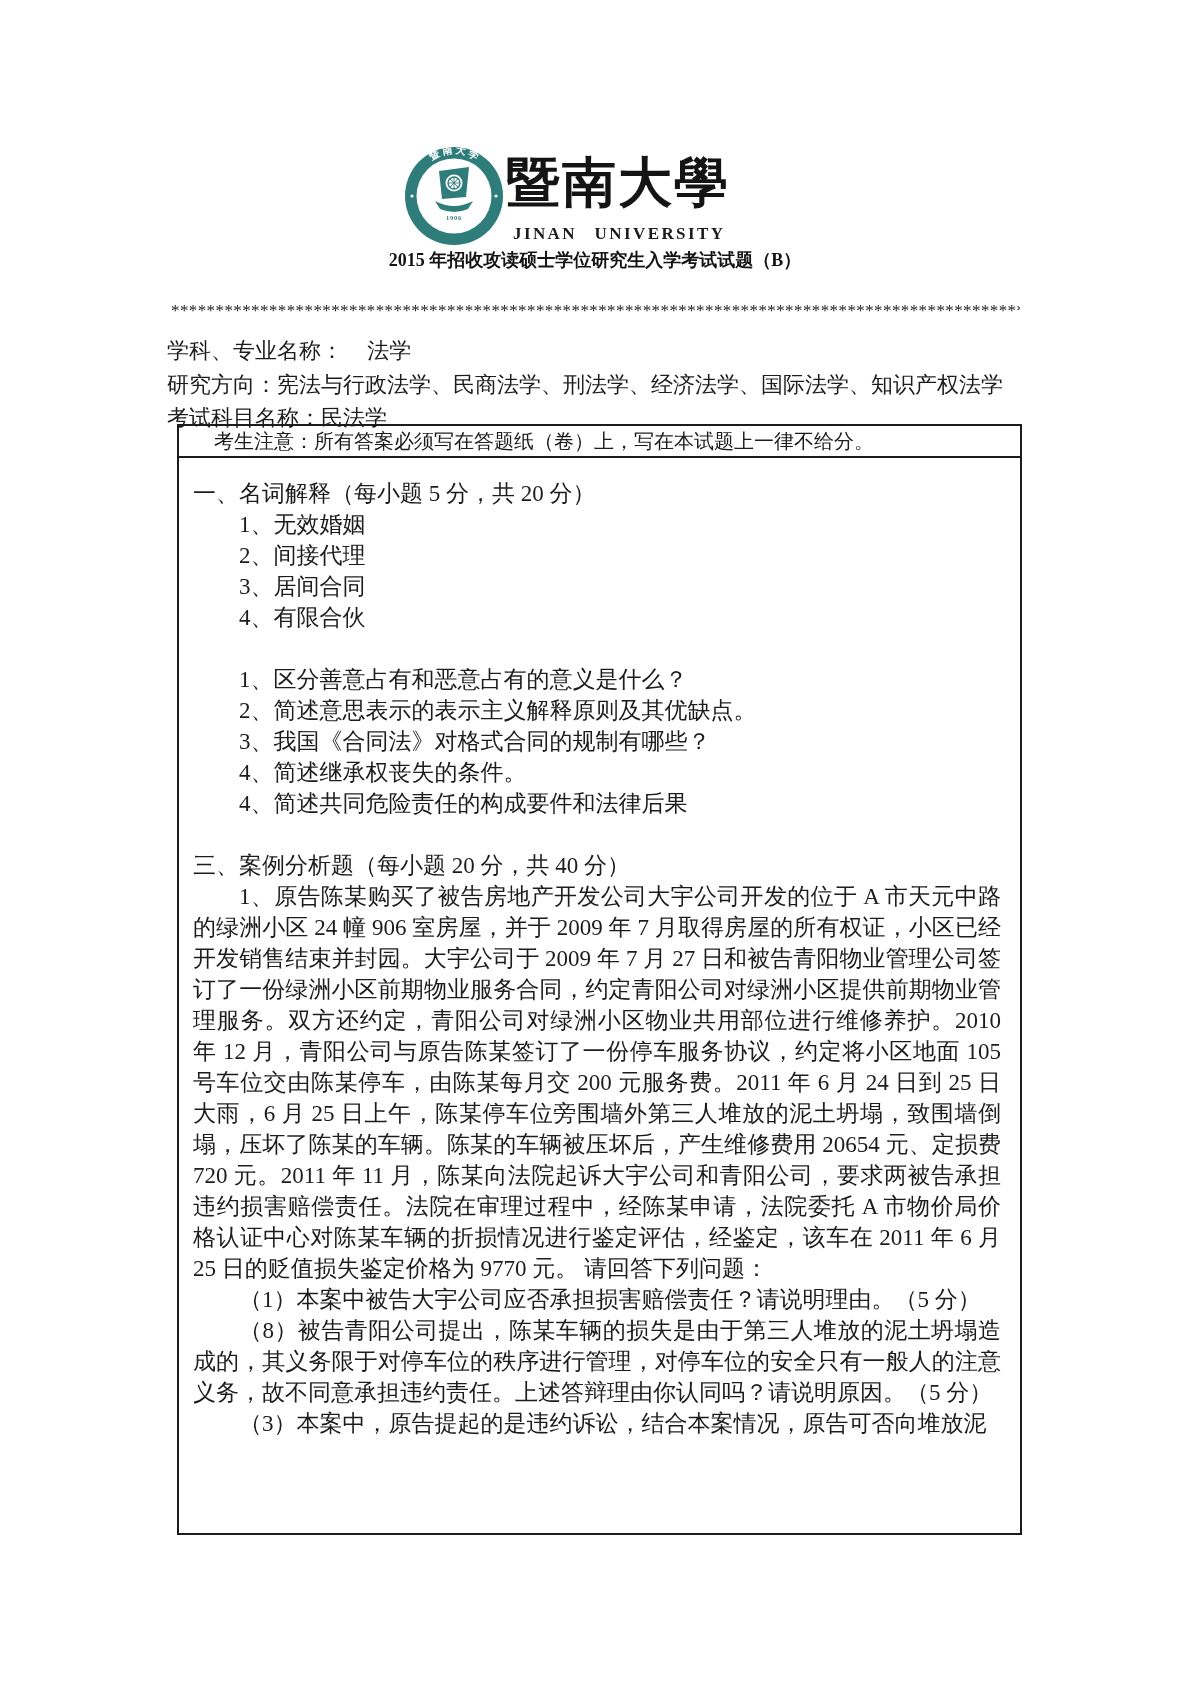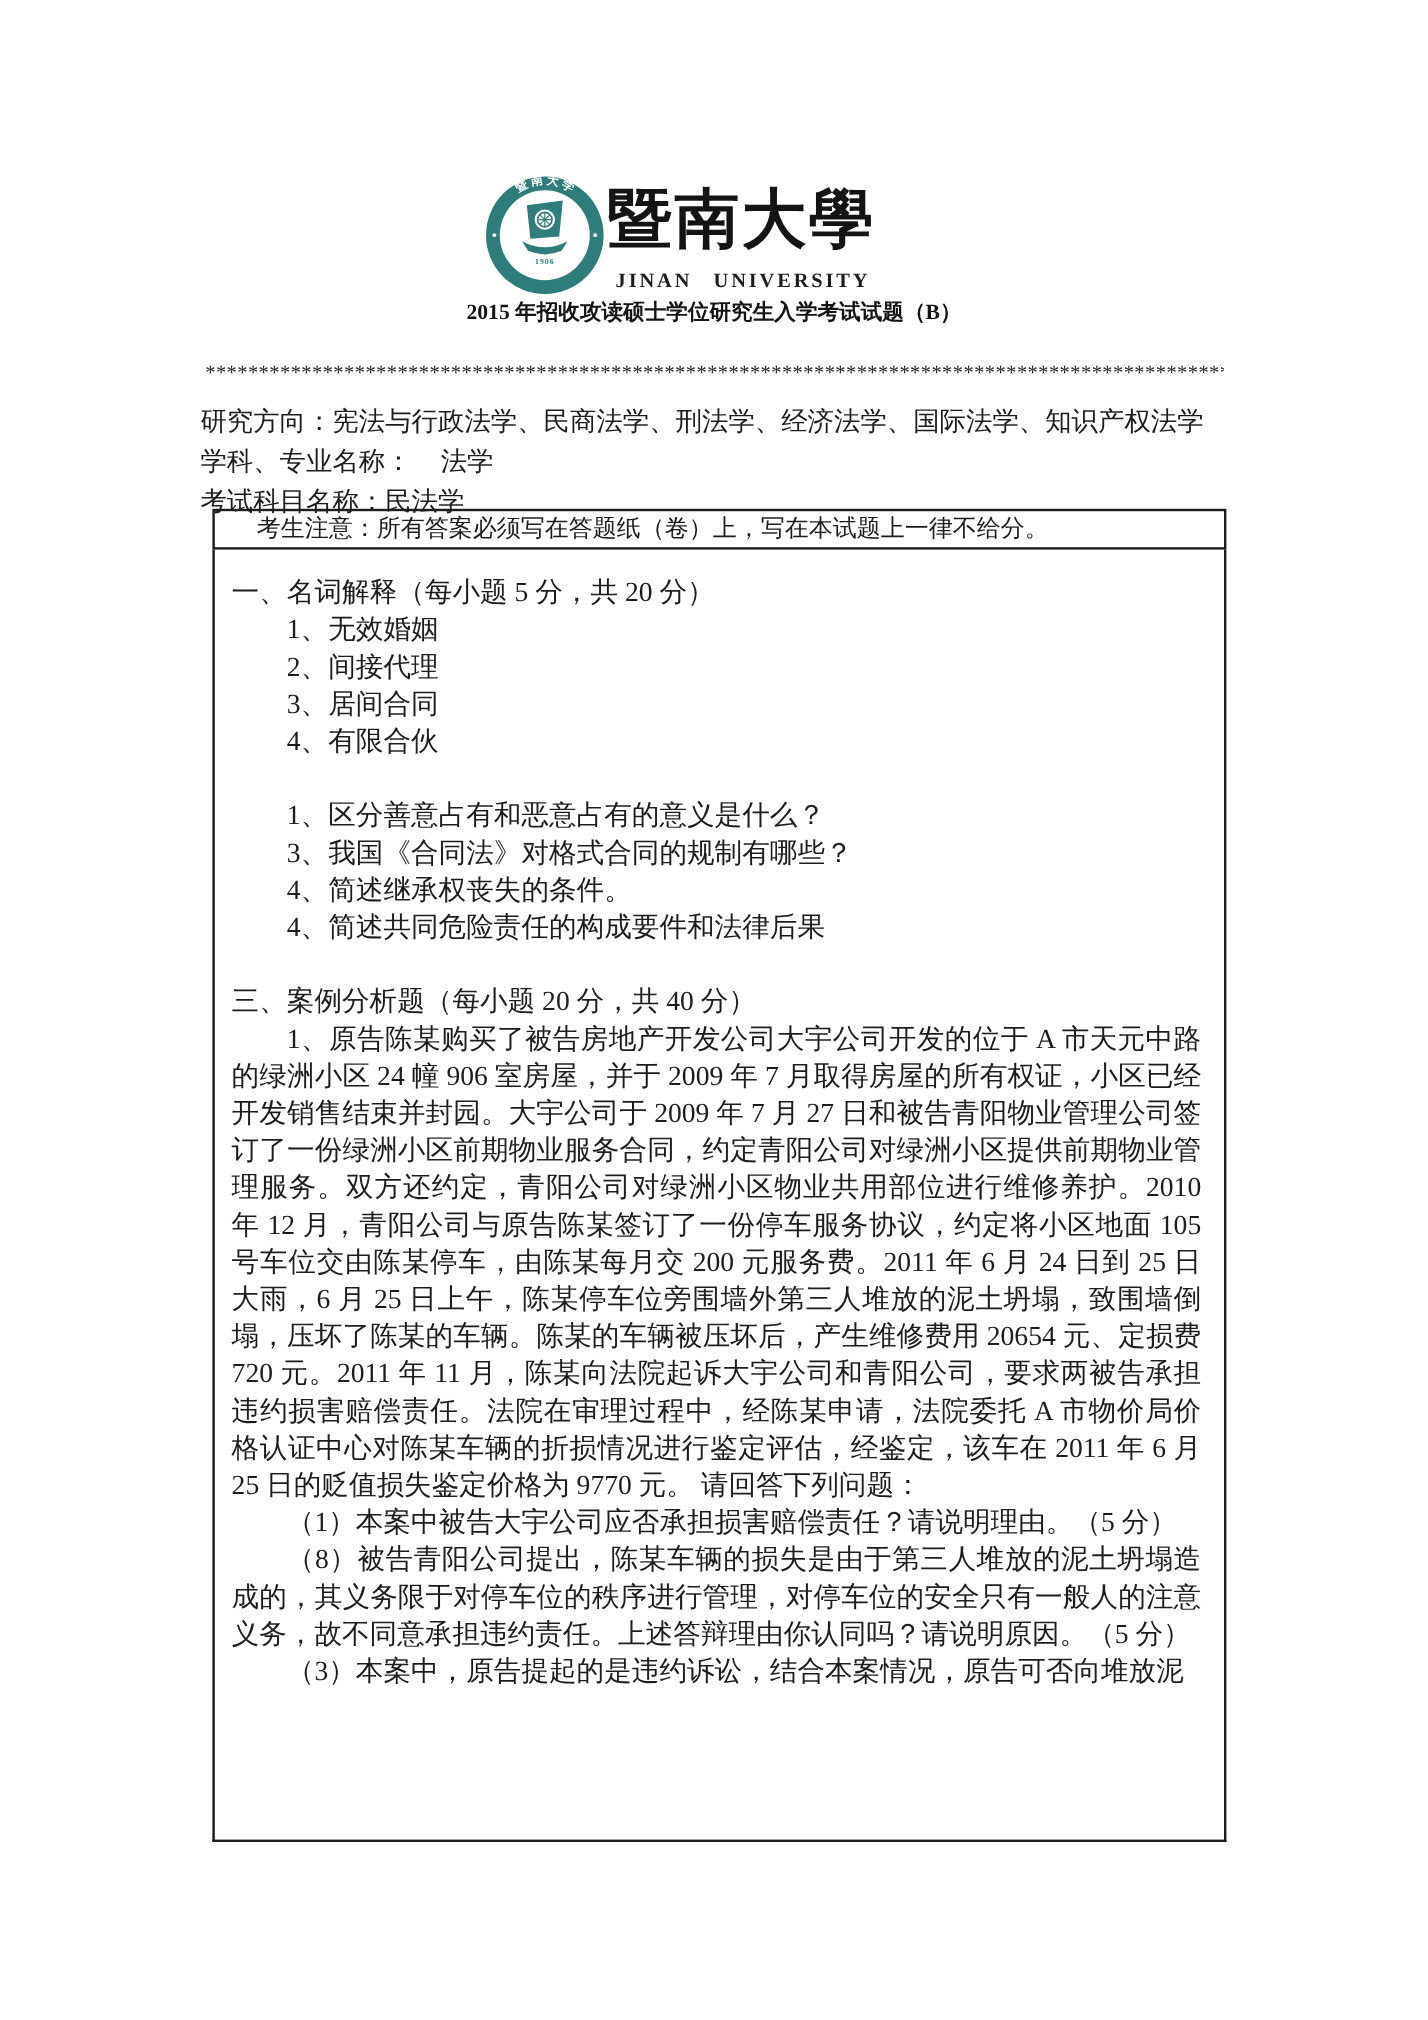--- a/index.html
+++ b/index.html
@@ -107,24 +107,24 @@
   </svg>
 
   <div class="calligraphy">暨南大學</div>
   <div class="latin-name">JINAN UNIVERSITY</div>
 
   <div class="exam-title">2015 年招收攻读硕士学位研究生入学考试试题（B）</div>
   <div class="separator">****************************************************************************************************</div>
 
   <div class="meta">
     <div class="meta-row">
-      <span class="meta-label">研究方向：</span><span class="meta-value">宪法与行政法学、民商法学、刑法学、经济法学、国际法学、知识产权法学</span>
+      <span class="meta-label">学科、专业名称：</span><span class="meta-value gapped">法学</span>
     </div>
     <div class="meta-row">
-      <span class="meta-label">学科、专业名称：</span><span class="meta-value gapped">法学</span>
+      <span class="meta-label">研究方向：</span><span class="meta-value">宪法与行政法学、民商法学、刑法学、经济法学、国际法学、知识产权法学</span>
     </div>
     <div class="meta-row">
       <span class="meta-label">考试科目名称：</span><span class="meta-value">民法学</span>
     </div>
   </div>
 
   <div class="notice-box">
     <span class="notice-text">考生注意：所有答案必须写在答题纸（卷）上，写在本试题上一律不给分。</span>
   </div>
 
@@ -133,20 +133,21 @@
     <div class="section">
       <div class="sec-heading">一、名词解释（每小题 5 分，共 20 分）</div>
       <div class="sec-item">1、无效婚姻</div>
       <div class="sec-item">2、间接代理</div>
       <div class="sec-item">3、居间合同</div>
       <div class="sec-item">4、有限合伙</div>
     </div>
 
     <div class="section">
       <div class="sec-item">1、区分善意占有和恶意占有的意义是什么？</div>
+      <div class="sec-item">2、简述意思表示的表示主义解释原则及其优缺点。</div>
       <div class="sec-item">3、我国《合同法》对格式合同的规制有哪些？</div>
       <div class="sec-item">4、简述继承权丧失的条件。</div>
       <div class="sec-item">4、简述共同危险责任的构成要件和法律后果</div>
     </div>
 
     <div class="section">
       <div class="sec-heading">三、案例分析题（每小题 20 分，共 40 分）</div>
       <p class="case-para">1、原告陈某购买了被告房地产开发公司大宇公司开发的位于 A 市天元中路的绿洲小区 24 幢 906 室房屋，并于 2009 年 7 月取得房屋的所有权证，小区已经开发销售结束并封园。大宇公司于 2009 年 7 月 27 日和被告青阳物业管理公司签订了一份绿洲小区前期物业服务合同，约定青阳公司对绿洲小区提供前期物业管理服务。双方还约定，青阳公司对绿洲小区物业共用部位进行维修养护。2010 年 12 月，青阳公司与原告陈某签订了一份停车服务协议，约定将小区地面 105 号车位交由陈某停车，由陈某每月交 200 元服务费。2011 年 6 月 24 日到 25 日大雨，6 月 25 日上午，陈某停车位旁围墙外第三人堆放的泥土坍塌，致围墙倒塌，压坏了陈某的车辆。陈某的车辆被压坏后，产生维修费用 20654 元、定损费 720 元。2011 年 11 月，陈某向法院起诉大宇公司和青阳公司，要求两被告承担违约损害赔偿责任。法院在审理过程中，经陈某申请，法院委托 A 市物价局价格认证中心对陈某车辆的折损情况进行鉴定评估，经鉴定，该车在 2011 年 6 月 25 日的贬值损失鉴定价格为 9770 元。 请回答下列问题：</p>
       <p class="case-q">（1）本案中被告大宇公司应否承担损害赔偿责任？请说明理由。（5 分）</p>
       <p class="case-q">（8）被告青阳公司提出，陈某车辆的损失是由于第三人堆放的泥土坍塌造成的，其义务限于对停车位的秩序进行管理，对停车位的安全只有一般人的注意义务，故不同意承担违约责任。上述答辩理由你认同吗？请说明原因。（5 分）</p>

